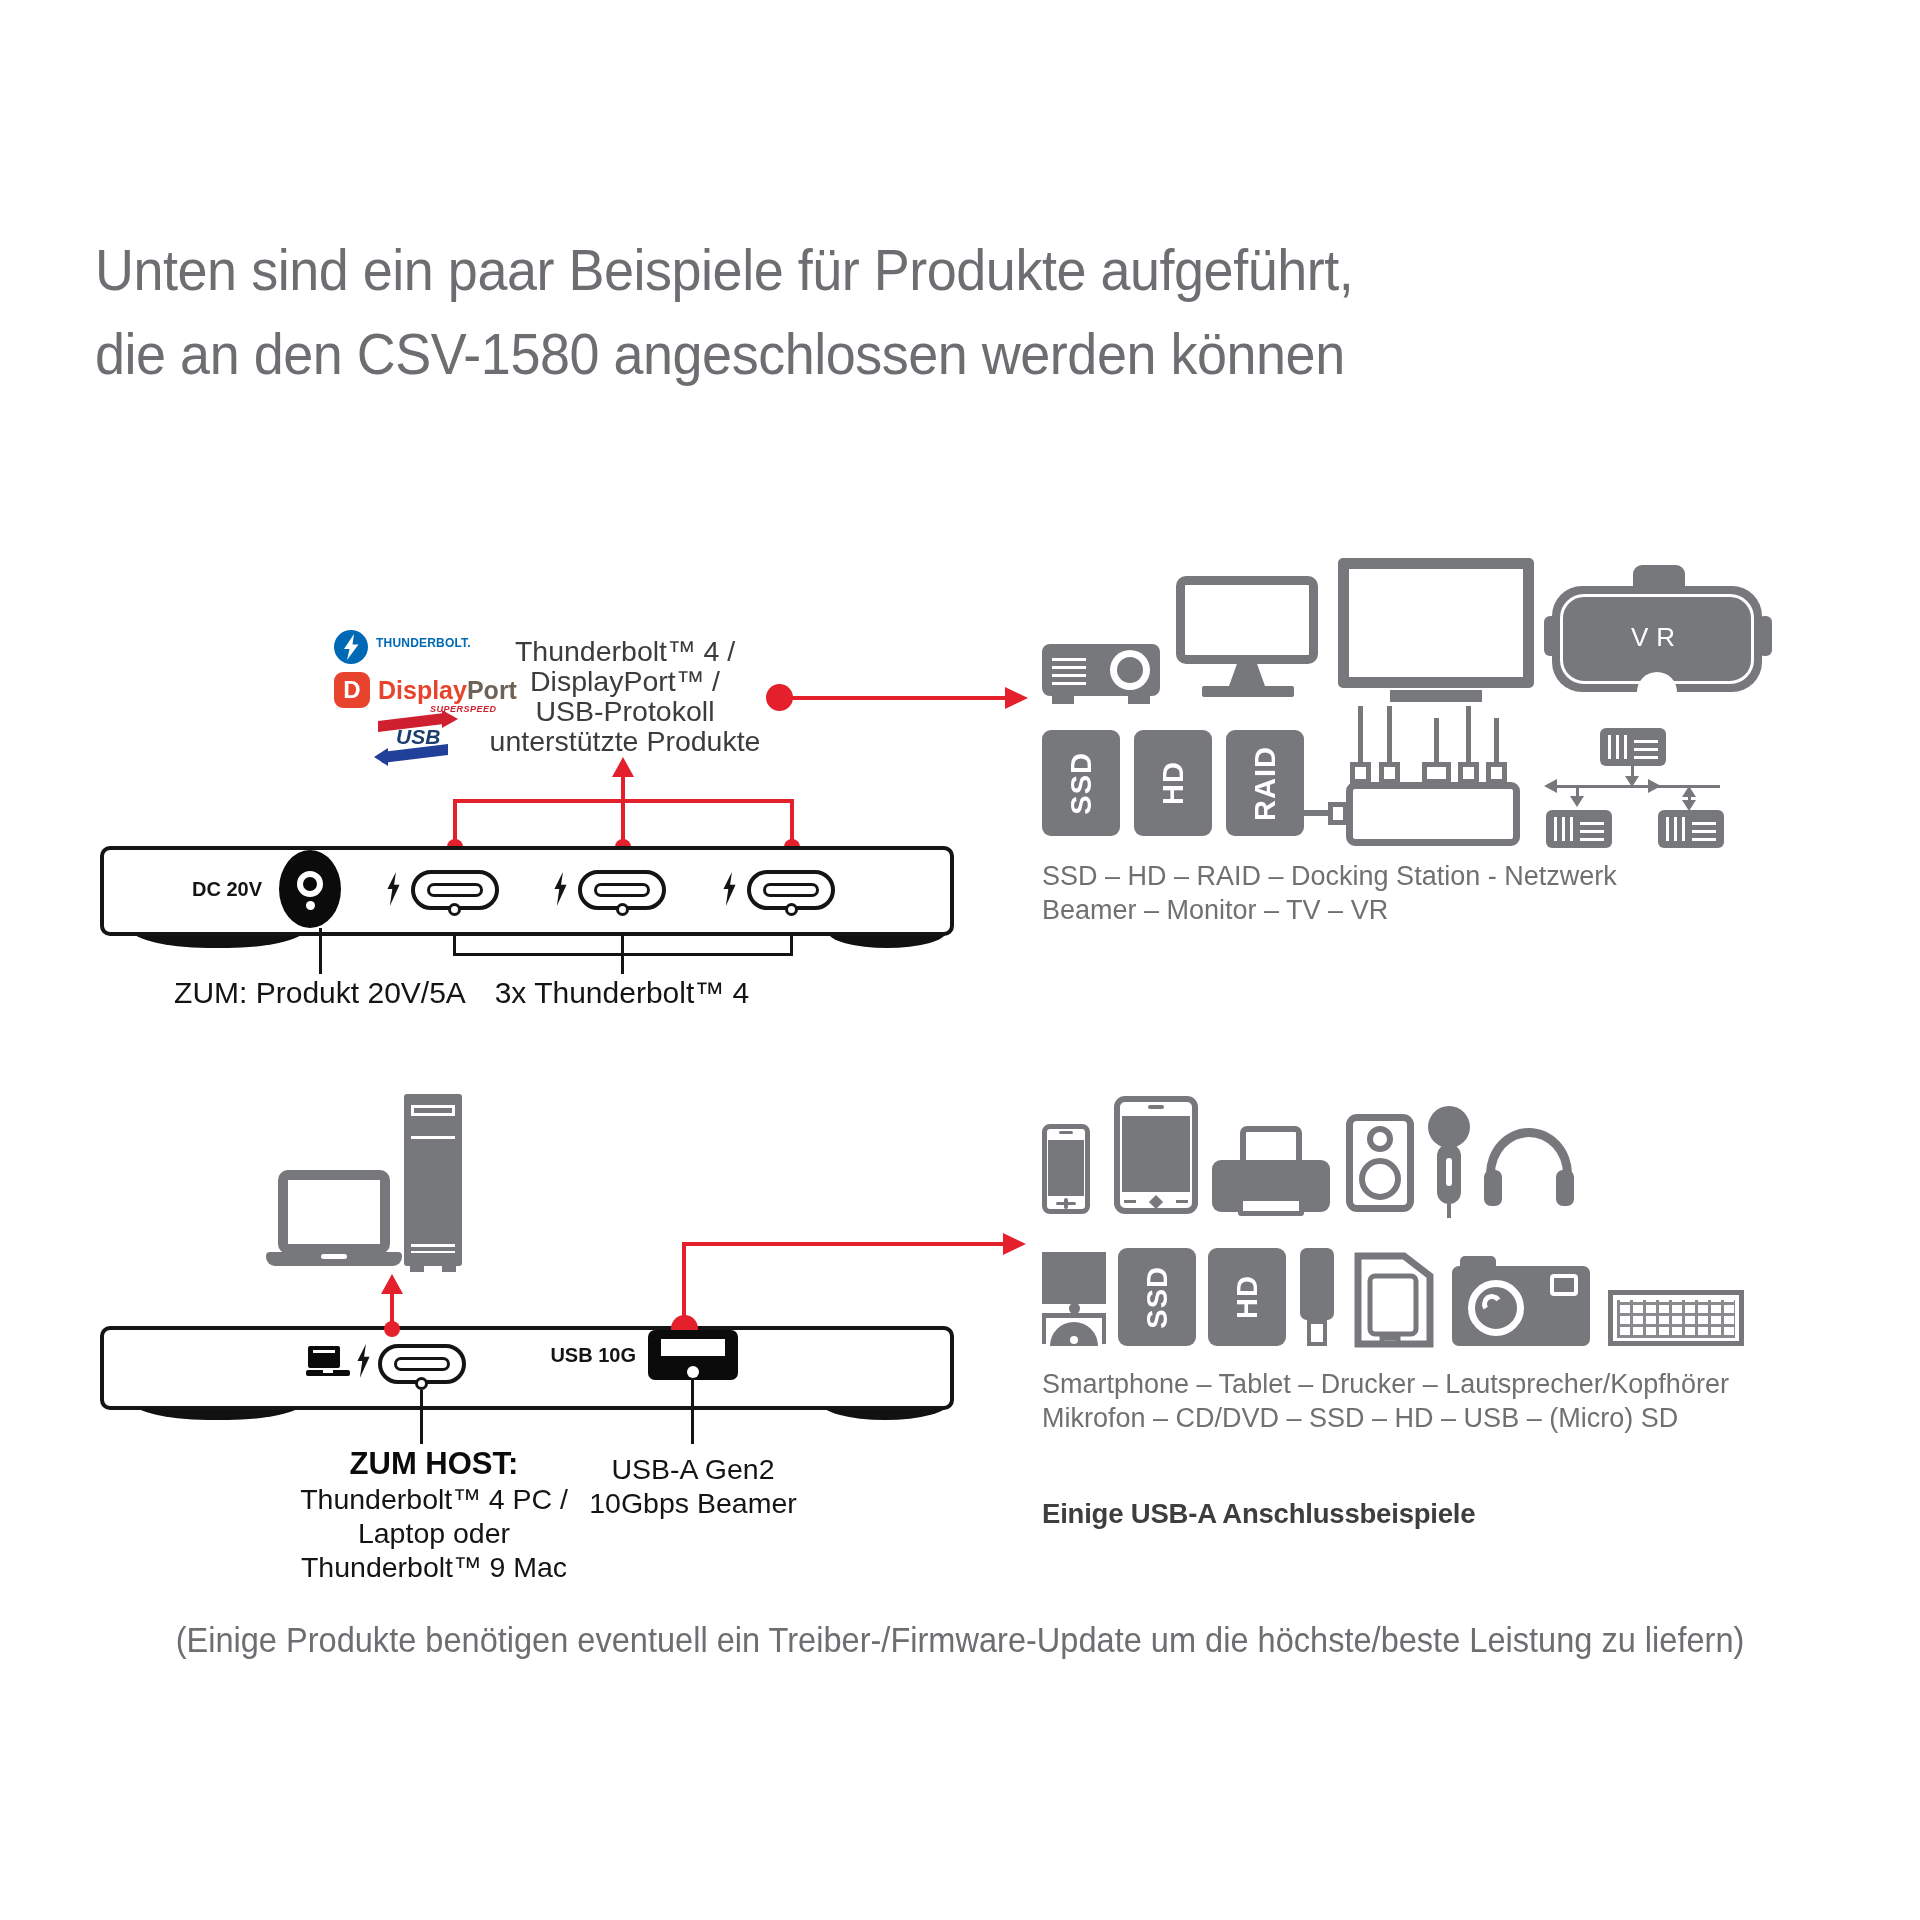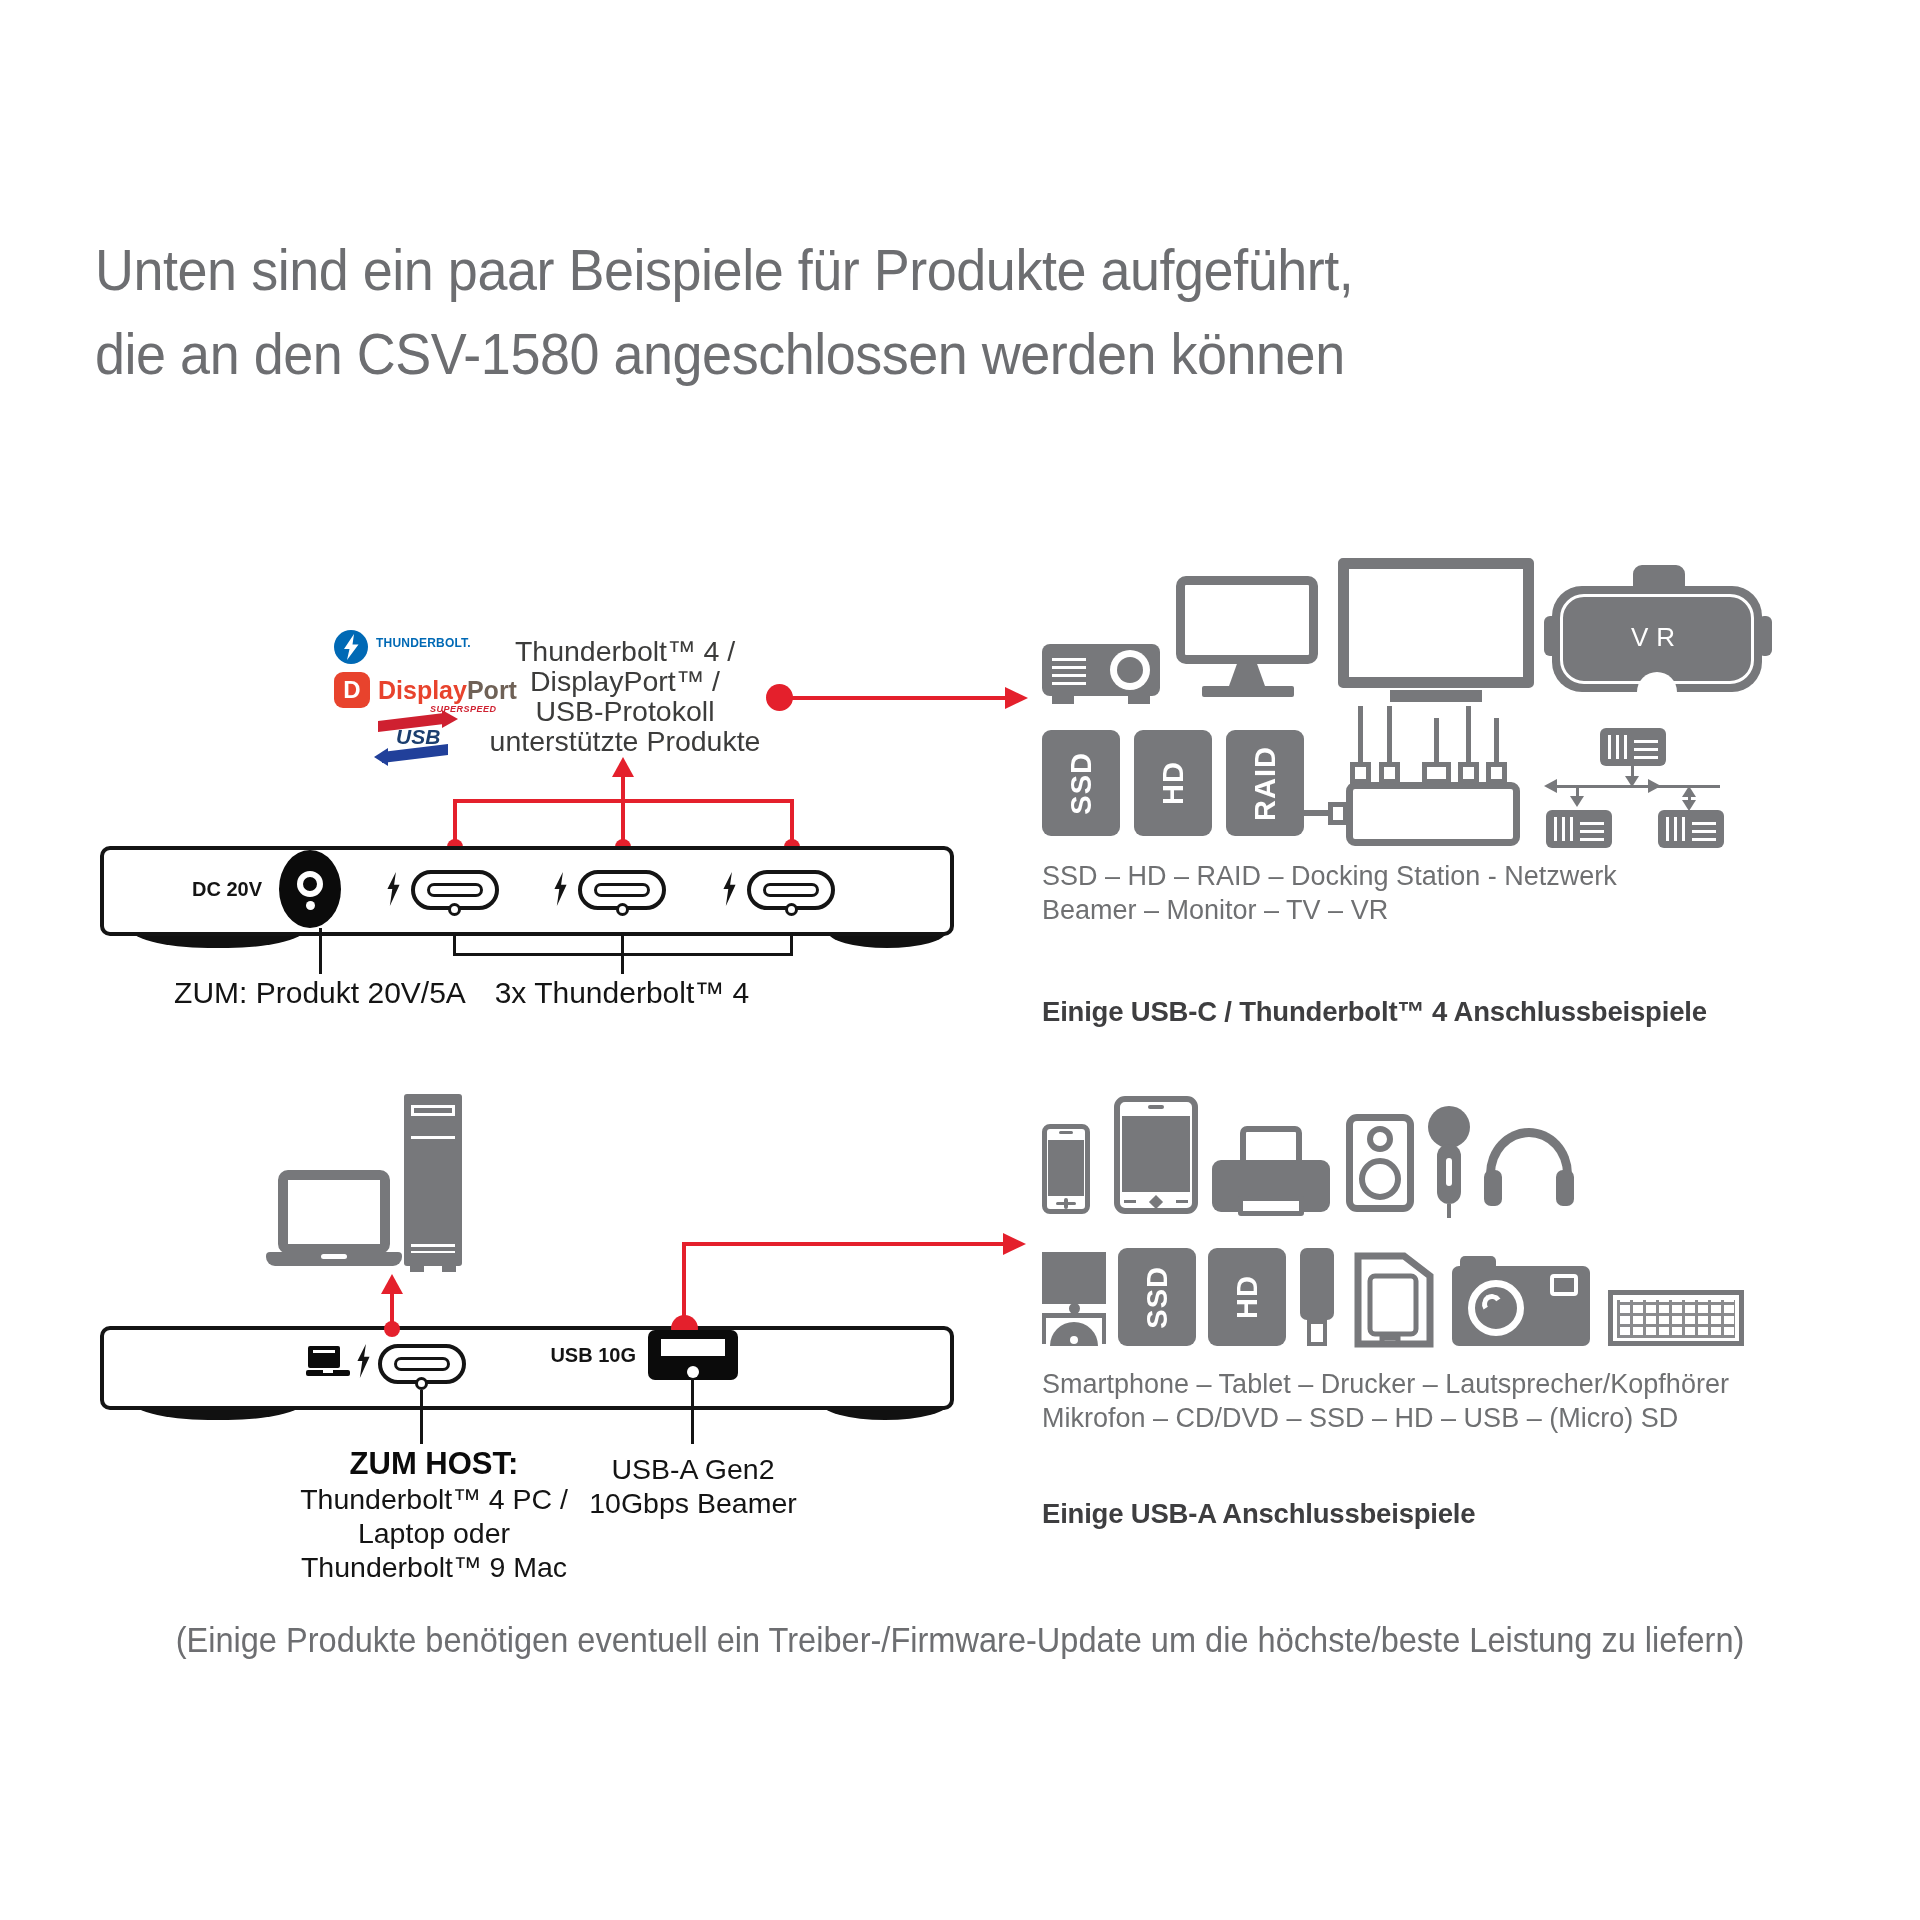--- a/index.html
+++ b/index.html
@@ -222,21 +222,20 @@
     <div class="abs g" style="left:114px;top:82px;width:66px;height:38px;border-radius:6px;">
       <div class="abs stripesV" style="left:8px;top:7px;width:21px;height:24px;"></div>
       <div class="abs stripesH" style="left:34px;top:8px;width:24px;height:23px;"></div>
     </div>
   </div>
 
   <div class="abs caption" style="left:1042px;top:860px;width:760px;">
     <div>SSD – HD – RAID – Docking Station - Netzwerk</div>
     <div>Beamer – Monitor – TV – VR</div>
   </div>
-  <div class="abs subcaption" style="left:1042px;top:996px;width:800px;">Einige USB-C / Thunderbolt™ 4 Anschlussbeispiele</div>
 
   <div class="abs" style="left:266px;top:1170px;">
     <div class="abs icon-outline" style="left:12px;top:0;width:112px;height:84px;border-width:10px;border-radius:10px;"></div>
     <div class="abs g" style="left:0;top:82px;width:136px;height:14px;border-radius:4px 4px 9px 9px;"></div>
     <div class="abs" style="left:55px;top:84px;width:26px;height:5px;background:#fff;border-radius:3px;"></div>
   </div>
   <div class="abs" style="left:404px;top:1094px;">
     <div class="abs g" style="left:0;top:0;width:58px;height:172px;border-radius:3px;"></div>
     <div class="abs" style="left:7px;top:11px;width:44px;height:11px;border:3px solid #fff;box-sizing:border-box;"></div>
     <div class="abs" style="left:7px;top:42px;width:44px;height:3px;background:#fff;"></div>

